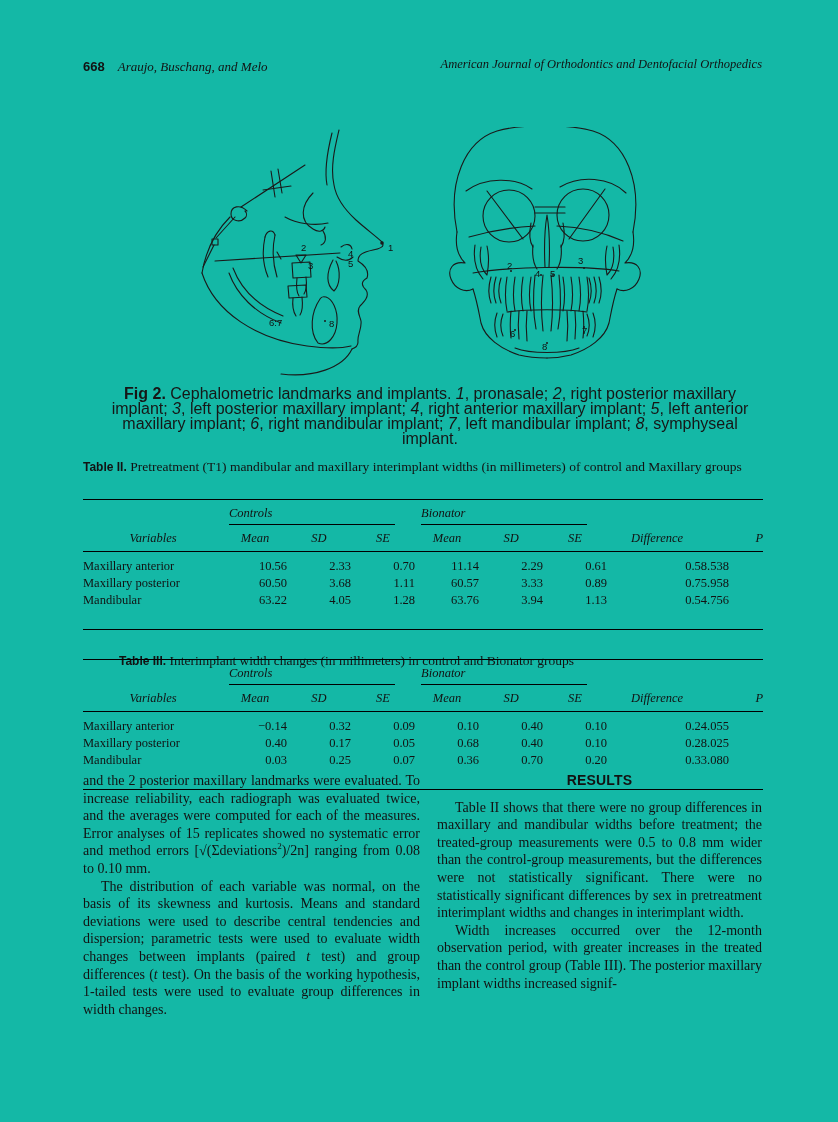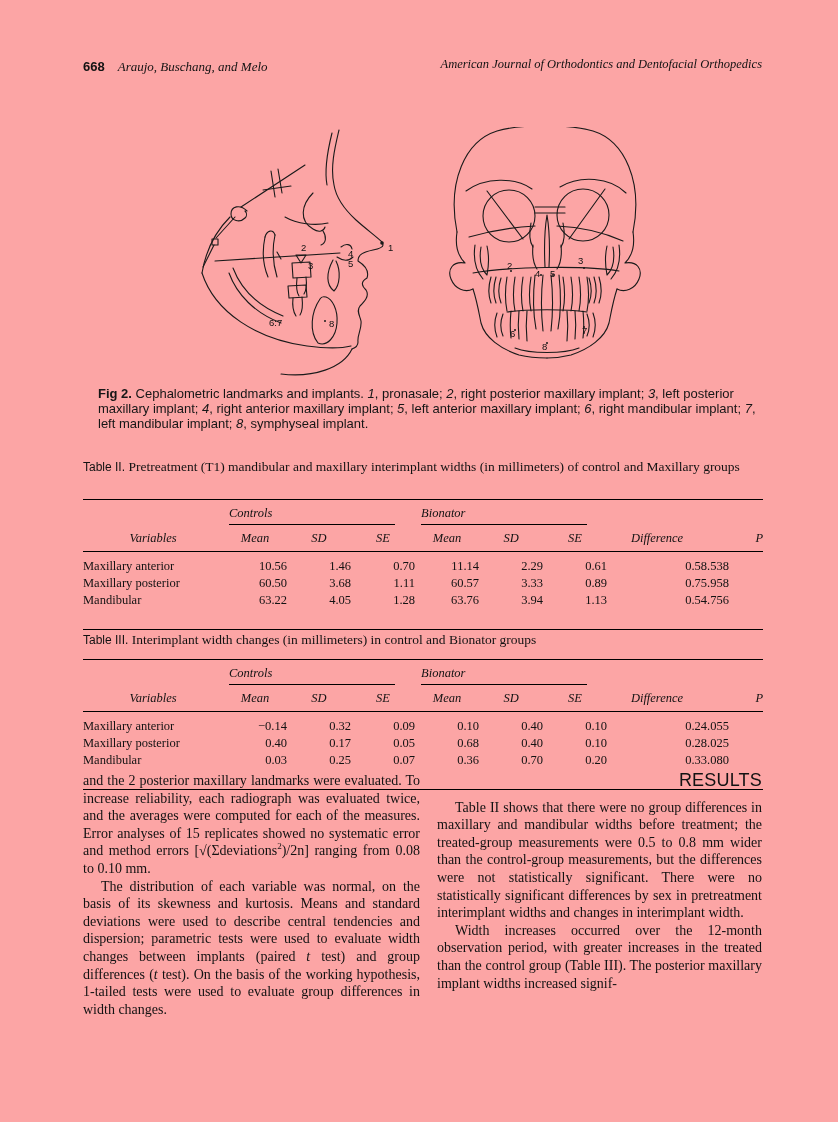--- a/index.html
+++ b/index.html
@@ -1,39 +1,39 @@
 <!DOCTYPE html>
 <html><head>
 <meta charset="utf-8">
 <style>
   * { margin:0; padding:0; box-sizing:border-box; }
   html,body { background:#ffffff; }
   .page {
-    position:relative; width:838px; height:1122px; background:#fca5a5;
+    position:relative; width:838px; height:1122px; background:#14b8a6;
     font-family:"Liberation Serif", serif; color:#121212; overflow:hidden;
   }
   
   .running-head { position:absolute; top:57px; left:83px; width:679px;
     display:flex; justify-content:space-between; align-items:flex-start; }
   .pg-num { font-family:"Liberation Sans", sans-serif; font-weight:bold; font-size:13px; }
   .rh-authors { font-style:italic; font-size:13px; margin-left:9px; }
   .rh-right { text-align:right; font-style:italic; font-size:12.5px; line-height:15.5px; }
 
   
   .fig { position:absolute; top:127px; left:185px; width:460px; height:252px; }
   .fig svg { display:block; width:100%; height:100%; }
   .fig-caption { position:absolute; top:387px; left:98px; width:664px;
-    font-family:"Liberation Sans", sans-serif; font-size:13px; line-height:14.9px; color:#161616; }
+    font-family:"Liberation Sans", sans-serif; font-size:16px; line-height:14.9px; color:#161616;text-align:center; }
   sup { font-size:0.65em; line-height:0; }
 
   
   .tbl-title { position:absolute; left:83px; width:680px; font-size:13.5px; line-height:16.5px; }
   .tbl2-title { top:459px; }
-  .tbl3-title { top:632px; }
-  .tlabel { font-family:"Liberation Sans", sans-serif; font-weight:normal; font-size:12px; }
+  .tbl3-title { top:653px;margin-left:36px; }
+  .tlabel { font-family:"Liberation Sans", sans-serif; font-weight:bold; font-size:12px; }
 
   
   .data-table { position:absolute; left:83px; width:680px; border-collapse:collapse;
     table-layout:fixed; border-top:1.7px solid #000; font-size:12.5px; }
   .tbl2-table { top:499px; }
   .tbl3-table { top:659px; }
   .c-var { width:140px; } .c-n { width:64px; } .c-diff { width:100px; } .c-p { width:56px; }
   .grp-row td { padding:6px 0 0; }
   .grp { border-bottom:1px solid #000; font-style:italic; 
     padding-bottom:3px; margin:0 20px 0 6px; }
@@ -47,22 +47,22 @@
   .d-var { text-align:left; }
   .d-n  { text-align:right; padding-right:18px; }
   .d-diff { text-align:right; padding-right:34px; }
   .d-p { text-align:left; padding-right:3px; }
 
   
   .col { position:absolute; top:772px; font-size:14px; line-height:17.6px; text-align:justify; }
   .col-left { left:83px; width:337px; }
   .col-right { left:437px; width:325px; }
   .para.indent { text-indent:18px; }
-  .results-h { font-family:"Liberation Sans", sans-serif; font-weight:normal;
-    font-size:18px; letter-spacing:.2px; margin-bottom:9px; text-align:right; }
+  .results-h { font-family:"Liberation Sans", sans-serif; font-weight:bold;
+    font-size:14px; letter-spacing:.2px; margin-bottom:9px; text-align:center; }
 
   .fig-label { font-family:"Liberation Sans", sans-serif; font-size:9.5px; fill:#111; }
 </style>
 </head>
 <body>
 
 <div class="page">
 
   <header class="running-head">
     <div>
@@ -212,21 +212,21 @@
       <td class="h-n">SE</td>
       <td class="h-n">Mean</td>
       <td class="h-n">SD</td>
       <td class="h-n">SE</td>
       <td class="h-diff">Difference</td>
       <td class="h-p">P</td>
     </tr>
     <tr class="d-row first">
       <td class="d-var">Maxillary anterior</td>
       <td class="d-n">10.56</td>
-      <td class="d-n">1.46</td>
+      <td class="d-n">2.33</td>
       <td class="d-n">0.70</td>
       <td class="d-n">11.14</td>
       <td class="d-n">2.29</td>
       <td class="d-n">0.61</td>
       <td class="d-diff">0.58</td>
       <td class="d-p">.538</td>
     </tr>
     <tr class="d-row">
       <td class="d-var">Maxillary posterior</td>
       <td class="d-n">60.50</td>

